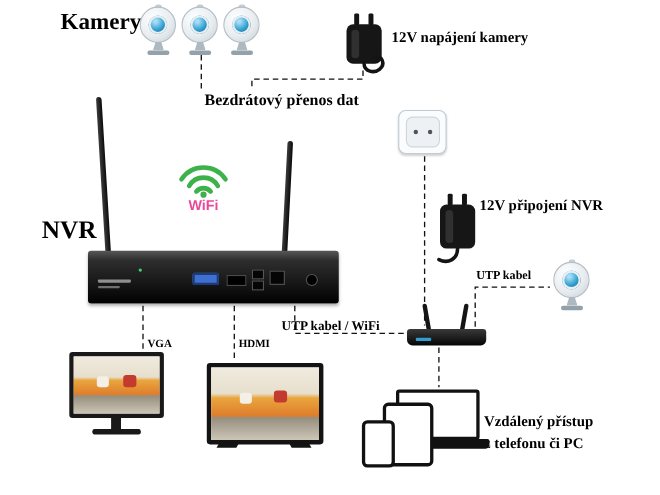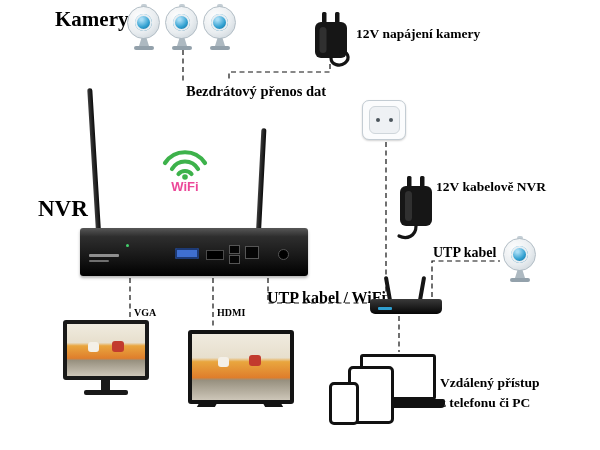--- a/index.html
+++ b/index.html
@@ -10,23 +10,23 @@
   .icon{position:absolute;z-index:2;}
 
   
   .lbl-kamery{left:55px;top:7px;font-size:21px;}
   .lbl-campower{left:356px;top:26px;font-size:13.5px;}
   .lbl-wireless{left:186px;top:83px;font-size:14.5px;}
   .lbl-nvr{left:38px;top:196px;font-size:23px;font-weight:600;}
   .lbl-wifi{left:167px;top:179px;width:36px;text-align:center;font-size:13px;
             font-family:"Liberation Sans",sans-serif;color:#ec4899;}
   .lbl-nvrpower{left:436px;top:179px;font-size:13.5px;}
-  .lbl-utp{left:433px;top:245px;font-size:14px;font-family:Liberation Serif, serif;}
+  .lbl-utp{left:433px;top:245px;font-size:11px;font-family:Liberation Serif, serif;}
   .lbl-wirednote{left:444px;top:273px;font-size:13.5px;line-height:1.5;white-space:pre-line;}
-  .lbl-utpwifi{left:267px;top:289px;font-size:16px;}
+  .lbl-utpwifi{left:256px;top:289px;font-size:12px;}
   .lbl-vga{left:134px;top:307px;font-size:10px;}
   .lbl-hdmi{left:217px;top:307px;font-size:10px;}
   .lbl-display{left:103px;top:398px;width:190px;text-align:center;font-size:15px;
                line-height:1.45;white-space:pre-line;}
   .lbl-remote{left:440px;top:373px;font-size:13.5px;line-height:1.5;white-space:pre-line;}
 
   
   .cam{width:36px;height:48px;}
   .cam-top{position:absolute;left:15px;top:0;width:6px;height:4px;background:#c4ced5;border-radius:2px;}
   .cam-body{position:absolute;left:1px;top:2px;width:33px;height:33px;border-radius:50%;box-sizing:border-box;
@@ -102,21 +102,21 @@
   <svg class="lines" width="600" height="450" viewBox="0 0 600 450">
     <path d="M183 50 V82 M330 64 V72 H229 V82 M386 142 V296 M130 278 V318 M213 278 V328
              M268 278 V303 H371 M432 297 V261 H500 M399 316 V352" fill="none" stroke="#111111" stroke-width="1.2" stroke-dasharray="5 3.5"></path>
   </svg>
 
   <div class="lbl lbl-kamery">Kamery</div>
   <div class="lbl lbl-campower">12V napájení kamery</div>
   <div class="lbl lbl-wireless">Bezdrátový přenos dat</div>
   <div class="lbl lbl-nvr">NVR</div>
   <div class="lbl lbl-wifi">WiFi</div>
-  <div class="lbl lbl-nvrpower">12V kabelově NVR</div>
+  <div class="lbl lbl-nvrpower">12V připojení NVR</div>
   <div class="lbl lbl-utp">UTP kabel</div>
   <div class="lbl lbl-utpwifi">UTP kabel / WiFi</div>
   <div class="lbl lbl-vga">VGA</div>
   <div class="lbl lbl-hdmi">HDMI</div>
   <div class="lbl lbl-remote">Vzdálený přístup
 z telefonu či PC</div>
 
   <div class="icon cam" style="left:126px;top:4px">
     <div class="cam-top"></div>
     <div class="cam-body"></div>

